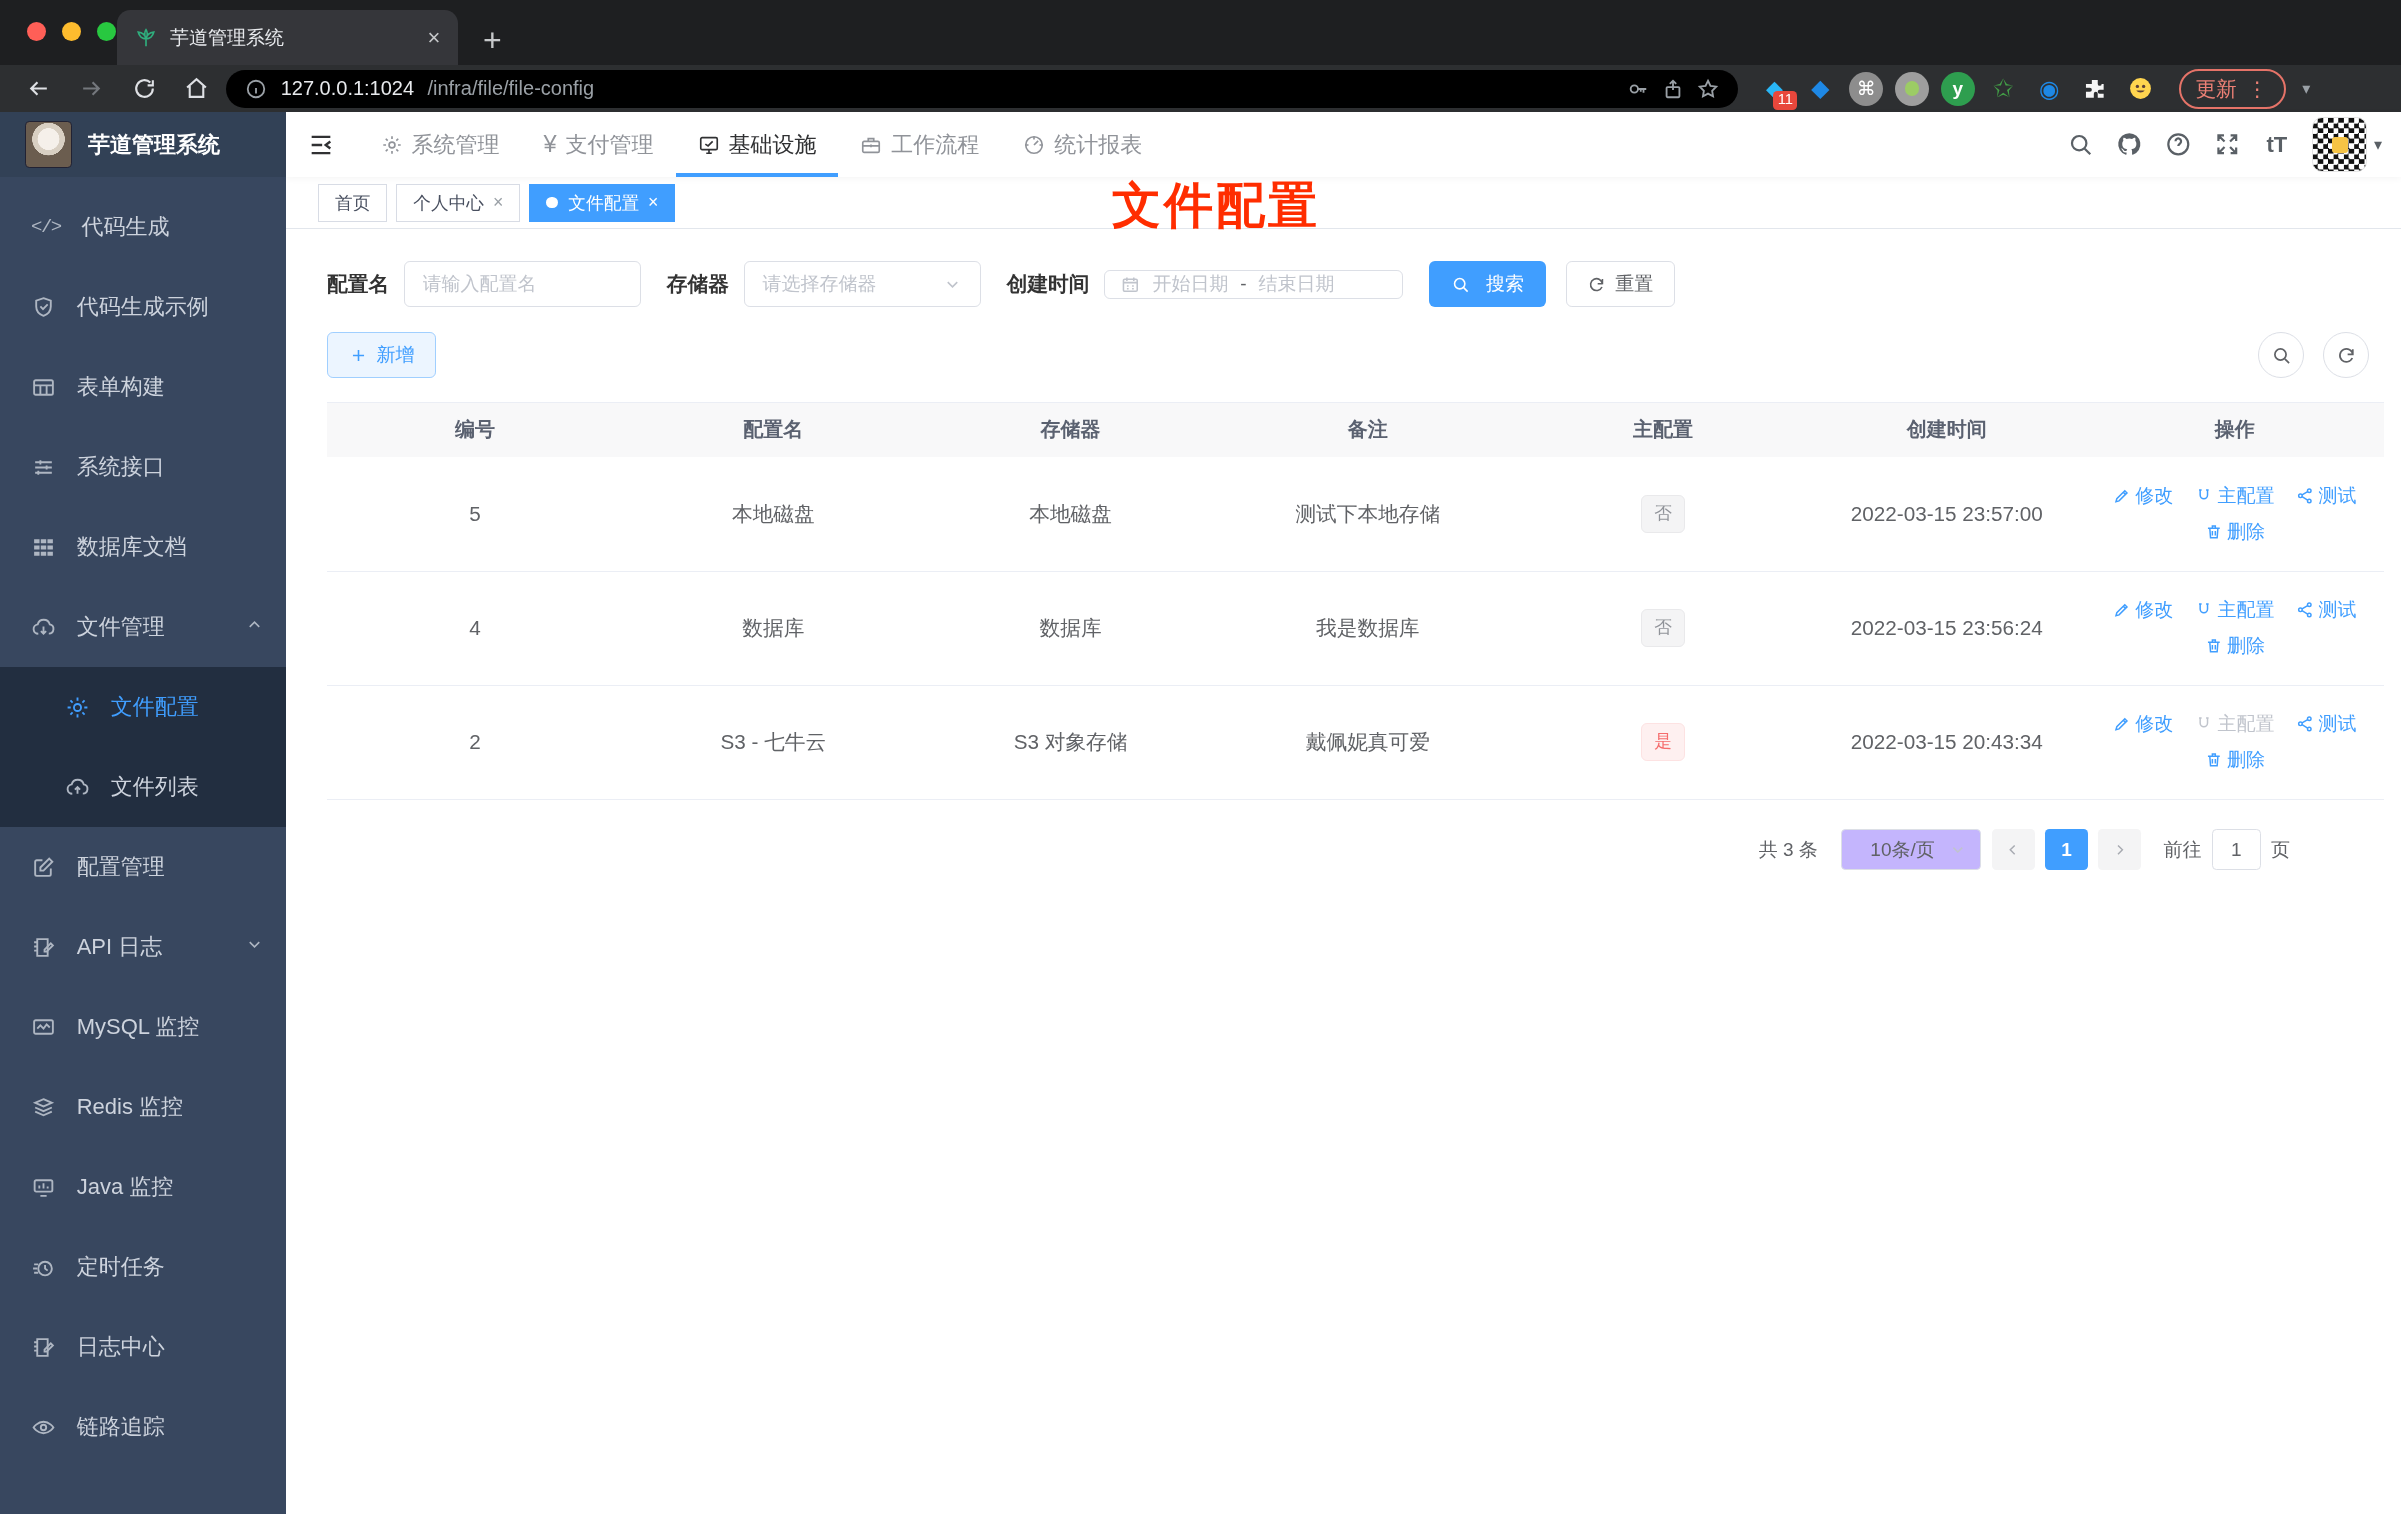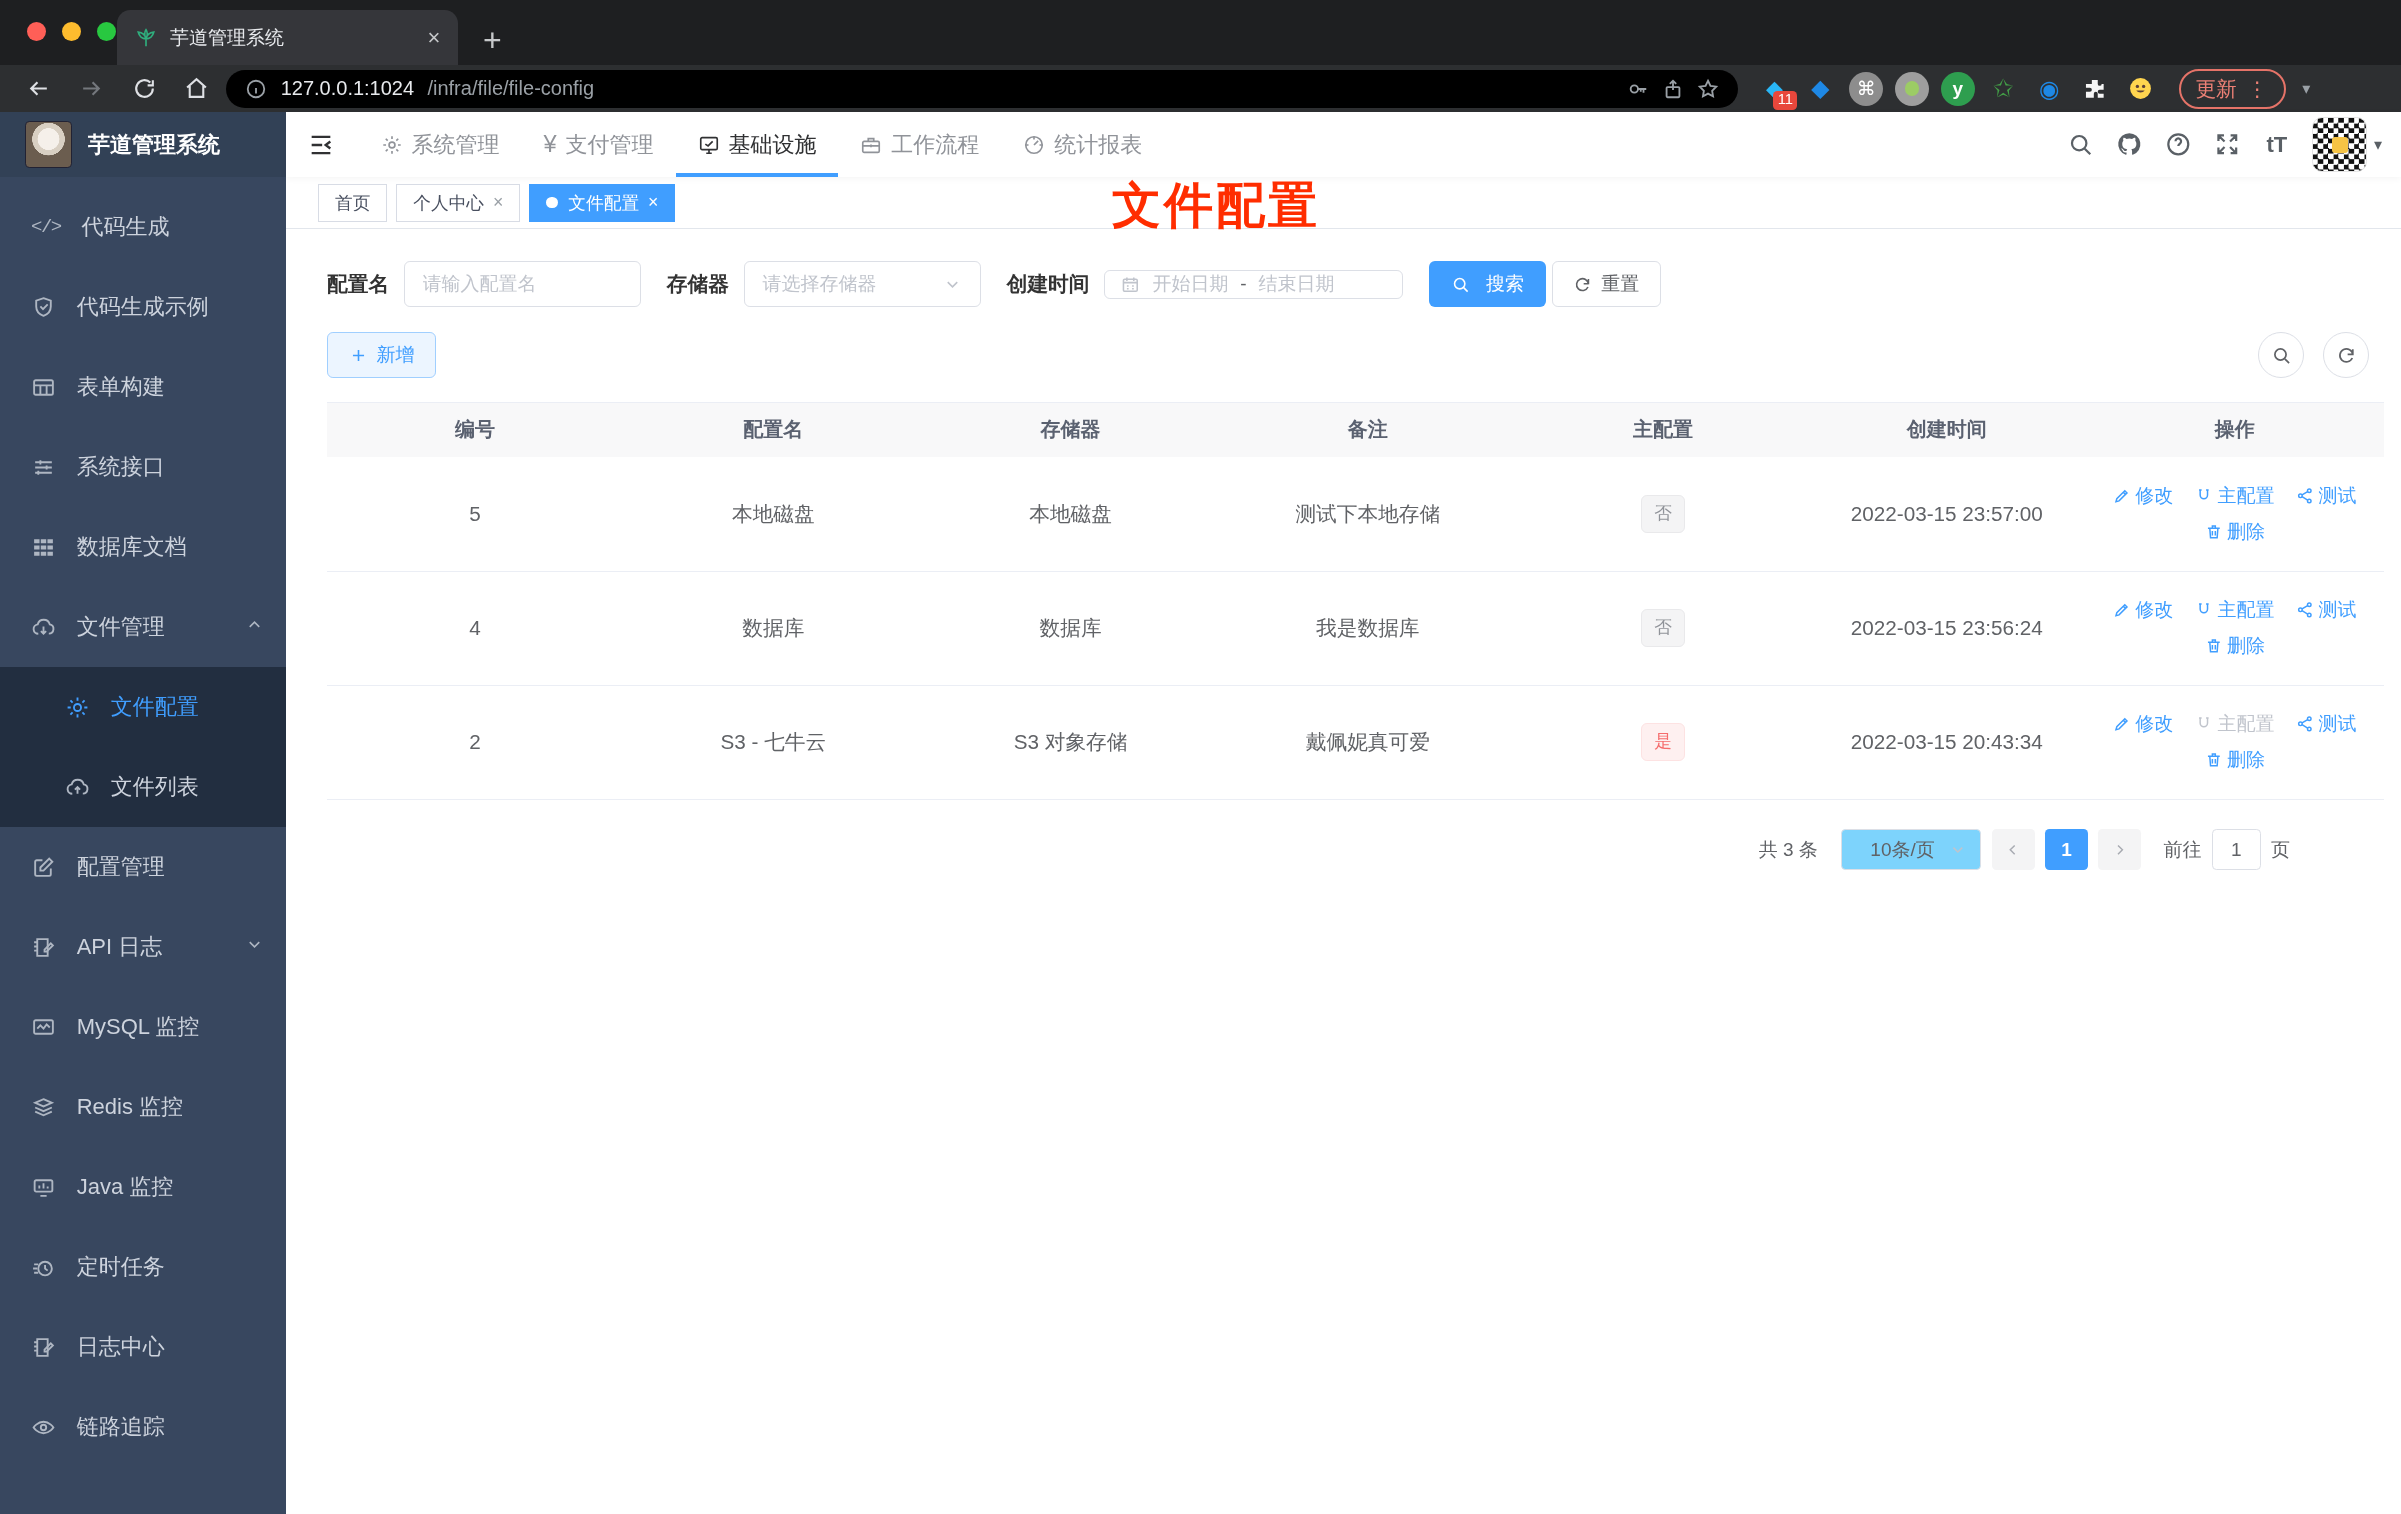--- a/index.html
+++ b/index.html
@@ -128,21 +128,21 @@
   .acts { display:flex; flex-direction:column; gap:10.3px; align-items:center; }
   .aline { display:flex; gap:22px; justify-content:center; }
   .alink { color:#409eff; font-size:19px; display:inline-flex; align-items:center; gap:4.4px; cursor:pointer; white-space:nowrap; }
   .alink svg { width:17.7px; height:17.7px; }
   .alink.disabled { color:#c0c4cc; cursor:not-allowed; }
 
   .pager { margin-top:29.5px; display:flex; align-items:center; justify-content:flex-end; padding-right:94px;
     gap:10.3px; font-size:19px; color:#606266; }
   .ptotal { margin-right:13.3px; }
   .psel { width:140px; height:41px; border:1.5px solid #dcdfe6; border-radius:4.4px; display:flex; align-items:center;
-    padding:0 13.3px; color:#606266; background:#7dd3fc; cursor:pointer; }
+    padding:0 13.3px; color:#606266; background:#c4b5fd; cursor:pointer; }
   .psel .ph { flex:1; text-align:center; }
   .psel svg { width:17.7px; height:17.7px; color:#c0c4cc; }
   .pbtn { width:43px; height:41px; border-radius:4.4px; background:#f4f4f5; color:#a8abb2; display:flex;
     align-items:center; justify-content:center; font-size:19px; cursor:pointer; }
   .pbtn.cur { background:#409eff; color:#fff; font-weight:bold; }
   .pgoto { margin-left:11.8px; display:flex; align-items:center; gap:10.3px; }
   .pin { width:49px; height:41px; border:1.5px solid #dcdfe6; border-radius:4.4px; text-align:center; font-size:19px;
     color:#606266; outline:none; font-family:inherit; }
 </style>
 </head>
@@ -476,21 +476,21 @@
             <div class="dater">
               <svg viewBox="0 0 24 24" fill="none" stroke="currentColor" stroke-width="1.8">
                   <rect x="4" y="6" width="16" height="14" rx="1.5"></rect>
                   <path d="M4 10h16M8 4v4M16 4v4M8 14h2M14 14h2M8 17h2M14 17h2"></path>
                 </svg>
               <span>开始日期</span>
               <span class="dsep">-</span>
               <span>结束日期</span>
             </div>
           </div>
-          <button class="btn primary" style="margin-right:6px;gap:16px;">
+          <button class="btn primary" style="margin-right:20px;gap:16px;">
             <svg viewBox="0 0 24 24" fill="none" stroke="currentColor" stroke-width="2">
                 <circle cx="11" cy="11" r="6.5"></circle>
                 <path d="M16 16l5 5"></path>
               </svg>
             <span>搜索</span>
           </button>
           <button class="btn plain">
             <svg viewBox="0 0 24 24" fill="none" stroke="currentColor" stroke-width="2">
                 <path d="M19.5 11.5a7.5 7.5 0 1 0-.6 3.6M19.5 5v6h-6"></path>
               </svg>

